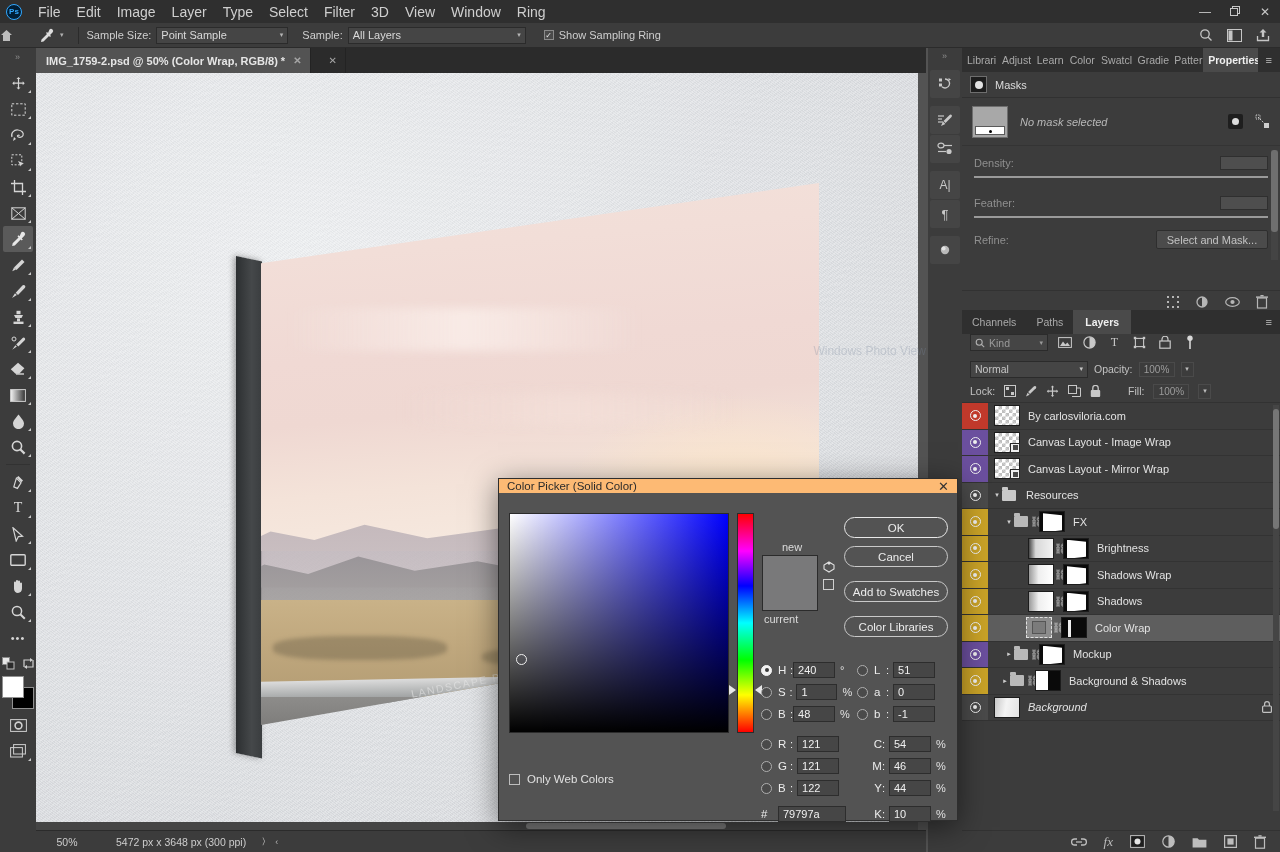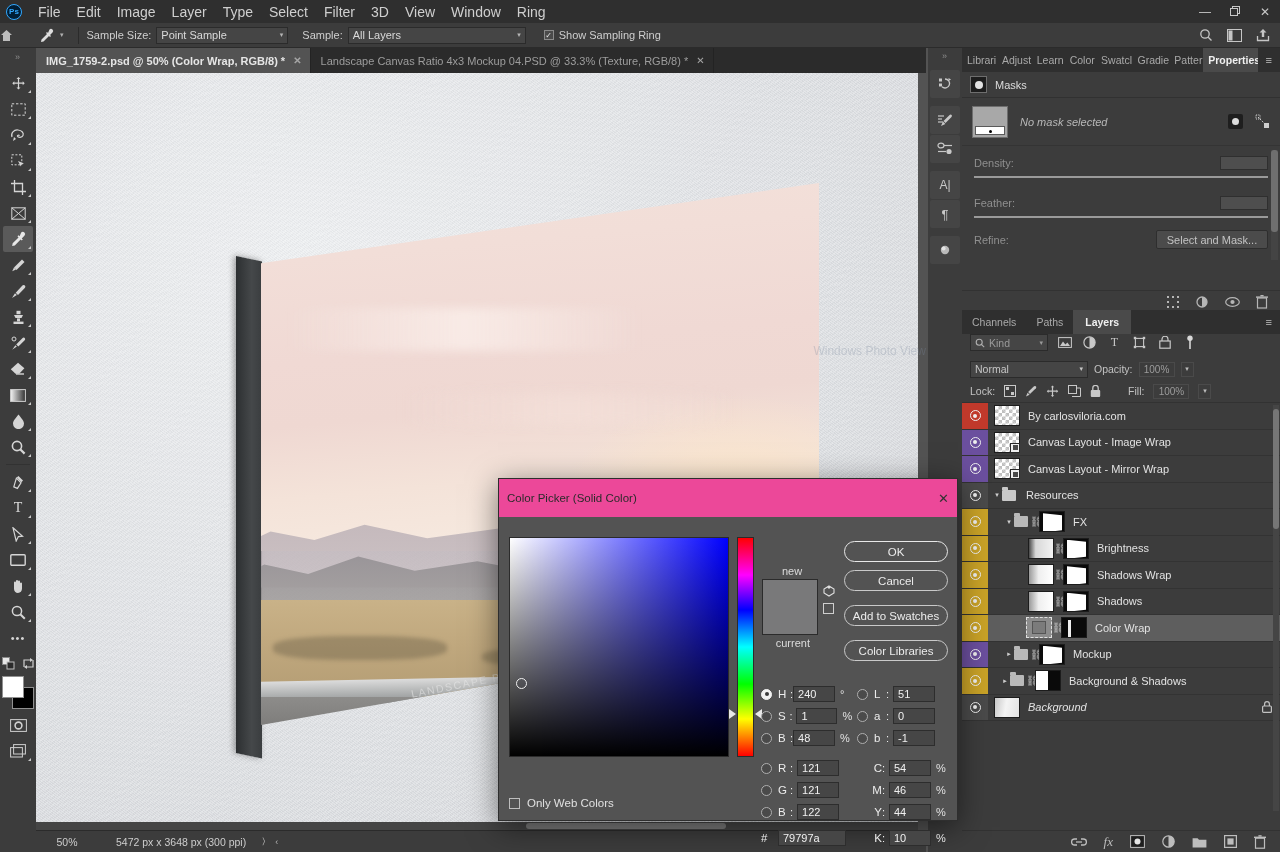--- a/index.html
+++ b/index.html
@@ -508,21 +508,21 @@
     gap: 17px; padding-right: 14px; color: #bdbdbd; font-size: 11px;
   }
 
   
   .cp {
     position: absolute; left: 498px; top: 478px; width: 460px; height: 343px;
     background: #535353; box-shadow: 0 6px 28px rgba(0,0,0,.5);
     border: 1px solid #2e2e2e;
   }
   .cp-title {
-    height: 38px; background: #ec4899; color: #2b2b2b; font-size: 11.5px;
+    height: 14px; background: #fdba74; color: #2b2b2b; font-size: 11.5px;
     display: flex; align-items: center; padding: 0 8px;
   }
   .cp-close { margin-left: auto; font-size: 13px; color: #333; }
   .cp-body { position: relative; height: 320px; }
   .cp-field {
     position: absolute; left: 10px; top: 20px; width: 220px; height: 220px;
     border: 1px solid #2b2b2b;
     background:
       linear-gradient(180deg, rgba(0,0,0,0) 0%, rgba(0,0,0,1) 100%),
       linear-gradient(90deg, #ffffff 0%, #0000ff 100%);
@@ -546,22 +546,22 @@
   .hue-mk-r { left: 256px; border-right: 7px solid #e8e8e8; }
   .cp-newlab {
     position: absolute; left: 265px; top: 48px; width: 56px;
     text-align: center; font-size: 11px; color: #dcdcdc;
   }
   .cp-sw {
     position: absolute; left: 263px; top: 62px; width: 56px; height: 56px;
     border: 1px solid #2b2b2b; background: #8b8b8b;
   }
   .cp-curlab {
-    position: absolute; left: 255px; top: 120px; width: 56px;
-    text-align: right; font-size: 11px; color: #dcdcdc;
+    position: absolute; left: 265px; top: 120px; width: 56px;
+    text-align: left; font-size: 11px; color: #dcdcdc;
   }
   .cp-warn {
     position: absolute; left: 324px; top: 68px; color: #e0e0e0; font-size: 11px;
   }
   .cp-websq {
     position: absolute; left: 324px; top: 86px; width: 11px; height: 11px;
     border: 1px solid #cfcfcf;
   }
   .cp-btn {
     position: absolute; left: 345px; width: 104px; height: 21px;
@@ -687,21 +687,20 @@
       </span>
     </div>
   </div>
 
   <div class="tabbar">
     <div class="doctab active">
       <span>IMG_1759-2.psd @ 50% (Color Wrap, RGB/8) *</span>
       <span class="x">✕</span>
     </div>
     <div class="doctab">
-      <span>Landscape Canvas Ratio 4x3 Mockup 04.PSD @ 33.3% (Texture, RGB/8) *</span>
       <span class="x">✕</span>
     </div>
   </div>
 
   <div class="toolbar">
     <div class="tool-grip">»</div>
 
     <div class="tool">
       <svg width="15" height="15" viewBox="0 0 15 15">
           <path d="M7.5 1 l2 2 h-1.4 v3.6 h3.6 v-1.4 l2 2 -2 2 v-1.4 h-3.6 v3.6 h1.4 l-2 2 -2-2 h1.4 v-3.6 h-3.6 v1.4 l-2-2 2-2 v1.4 h3.6 v-3.6 h-1.4 z" fill="#d5d5d5"></path>

